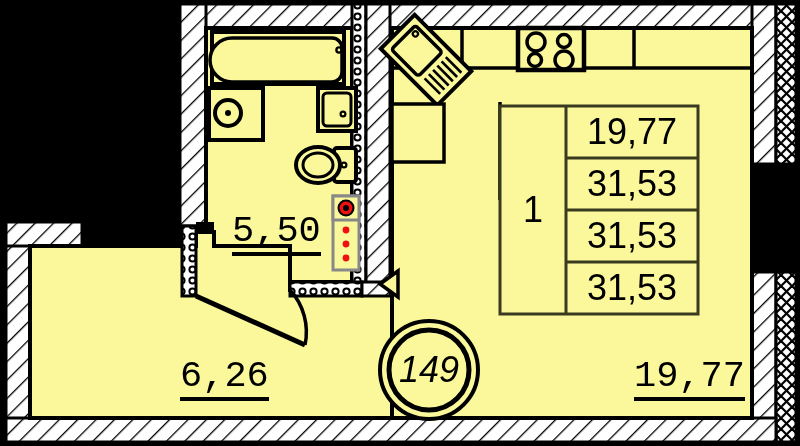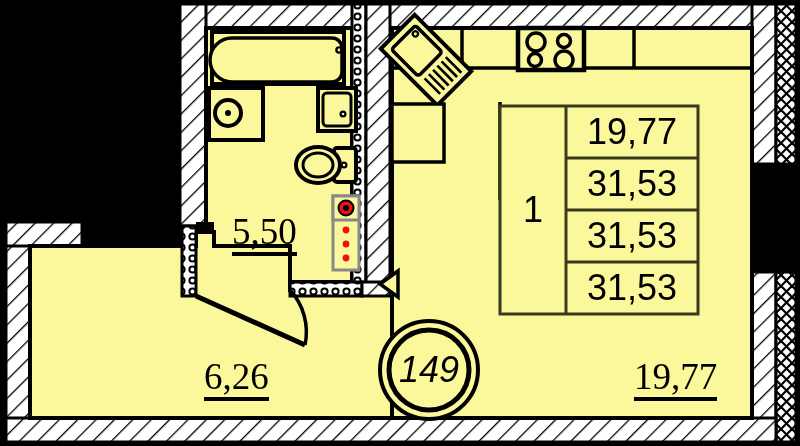--- a/index.html
+++ b/index.html
@@ -7,21 +7,21 @@
     position:relative;
     width:800px;height:446px;
     background:#000;
     overflow:hidden;
     font-family:"Liberation Sans", sans-serif;
   }
   #plan svg{position:absolute;left:0;top:0;}
   .lbl{
     position:absolute;
     color:#000;
-    font-family:Liberation Serif, serif;
+    font-family:Liberation Mono, monospace;
     white-space:nowrap;
     line-height:1;
   }
   .area-lbl{
     font-size:37px;
     letter-spacing:0px;
     border-bottom:4px solid #000;
     padding-bottom:2px;
   }
   .tbl-cell{
@@ -216,21 +216,21 @@
     <rect x="500" y="106" width="198" height="208" fill="#faf89b" stroke="#3a3a20" stroke-width="3"></rect>
     <line x1="566" y1="106" x2="566" y2="314" stroke="#3a3a20" stroke-width="3"></line>
     <line x1="566" y1="158" x2="698" y2="158" stroke="#3a3a20" stroke-width="3"></line>
     <line x1="566" y1="210" x2="698" y2="210" stroke="#3a3a20" stroke-width="3"></line>
     <line x1="566" y1="262" x2="698" y2="262" stroke="#3a3a20" stroke-width="3"></line>
   </g>
 </svg>
 
 <div class="lbl area-lbl" style="left:232px;top:213px;">5,50</div>
 
-<div class="lbl area-lbl" style="left:204px;top:358px;">6,26</div>
+<div class="lbl area-lbl" style="left:180px;top:358px;">6,26</div>
 
 <div class="lbl area-lbl" style="left:634px;top:358px;">19,77</div>
 
 <div class="tbl-cell" style="left:500px;top:106px;width:66px;height:208px;">1</div>
 
 <div class="tbl-cell" style="left:566px;top:106px;width:132px;height:52px;">19,77</div>
 
 <div class="tbl-cell" style="left:566px;top:158px;width:132px;height:52px;">31,53</div>
 
 <div class="tbl-cell" style="left:566px;top:210px;width:132px;height:52px;">31,53</div>

